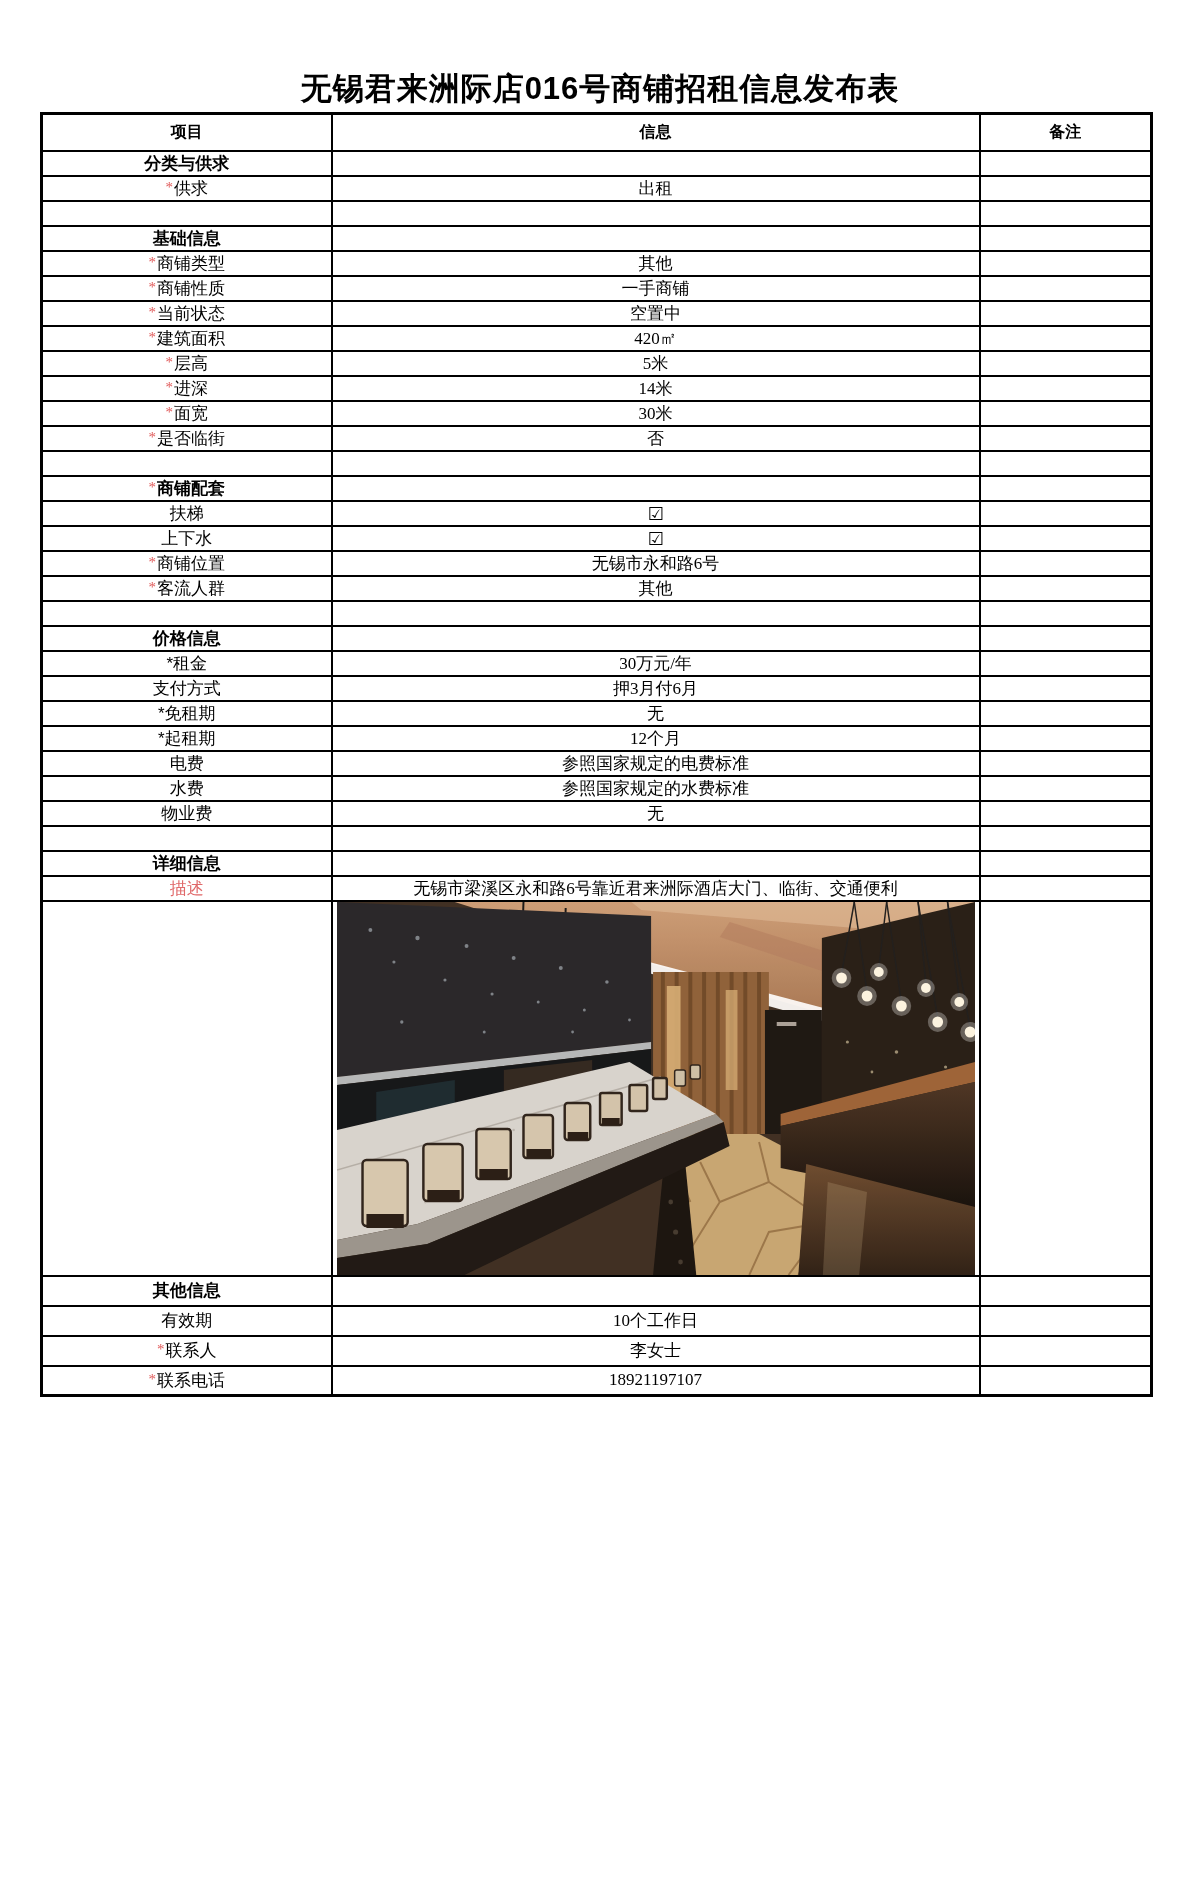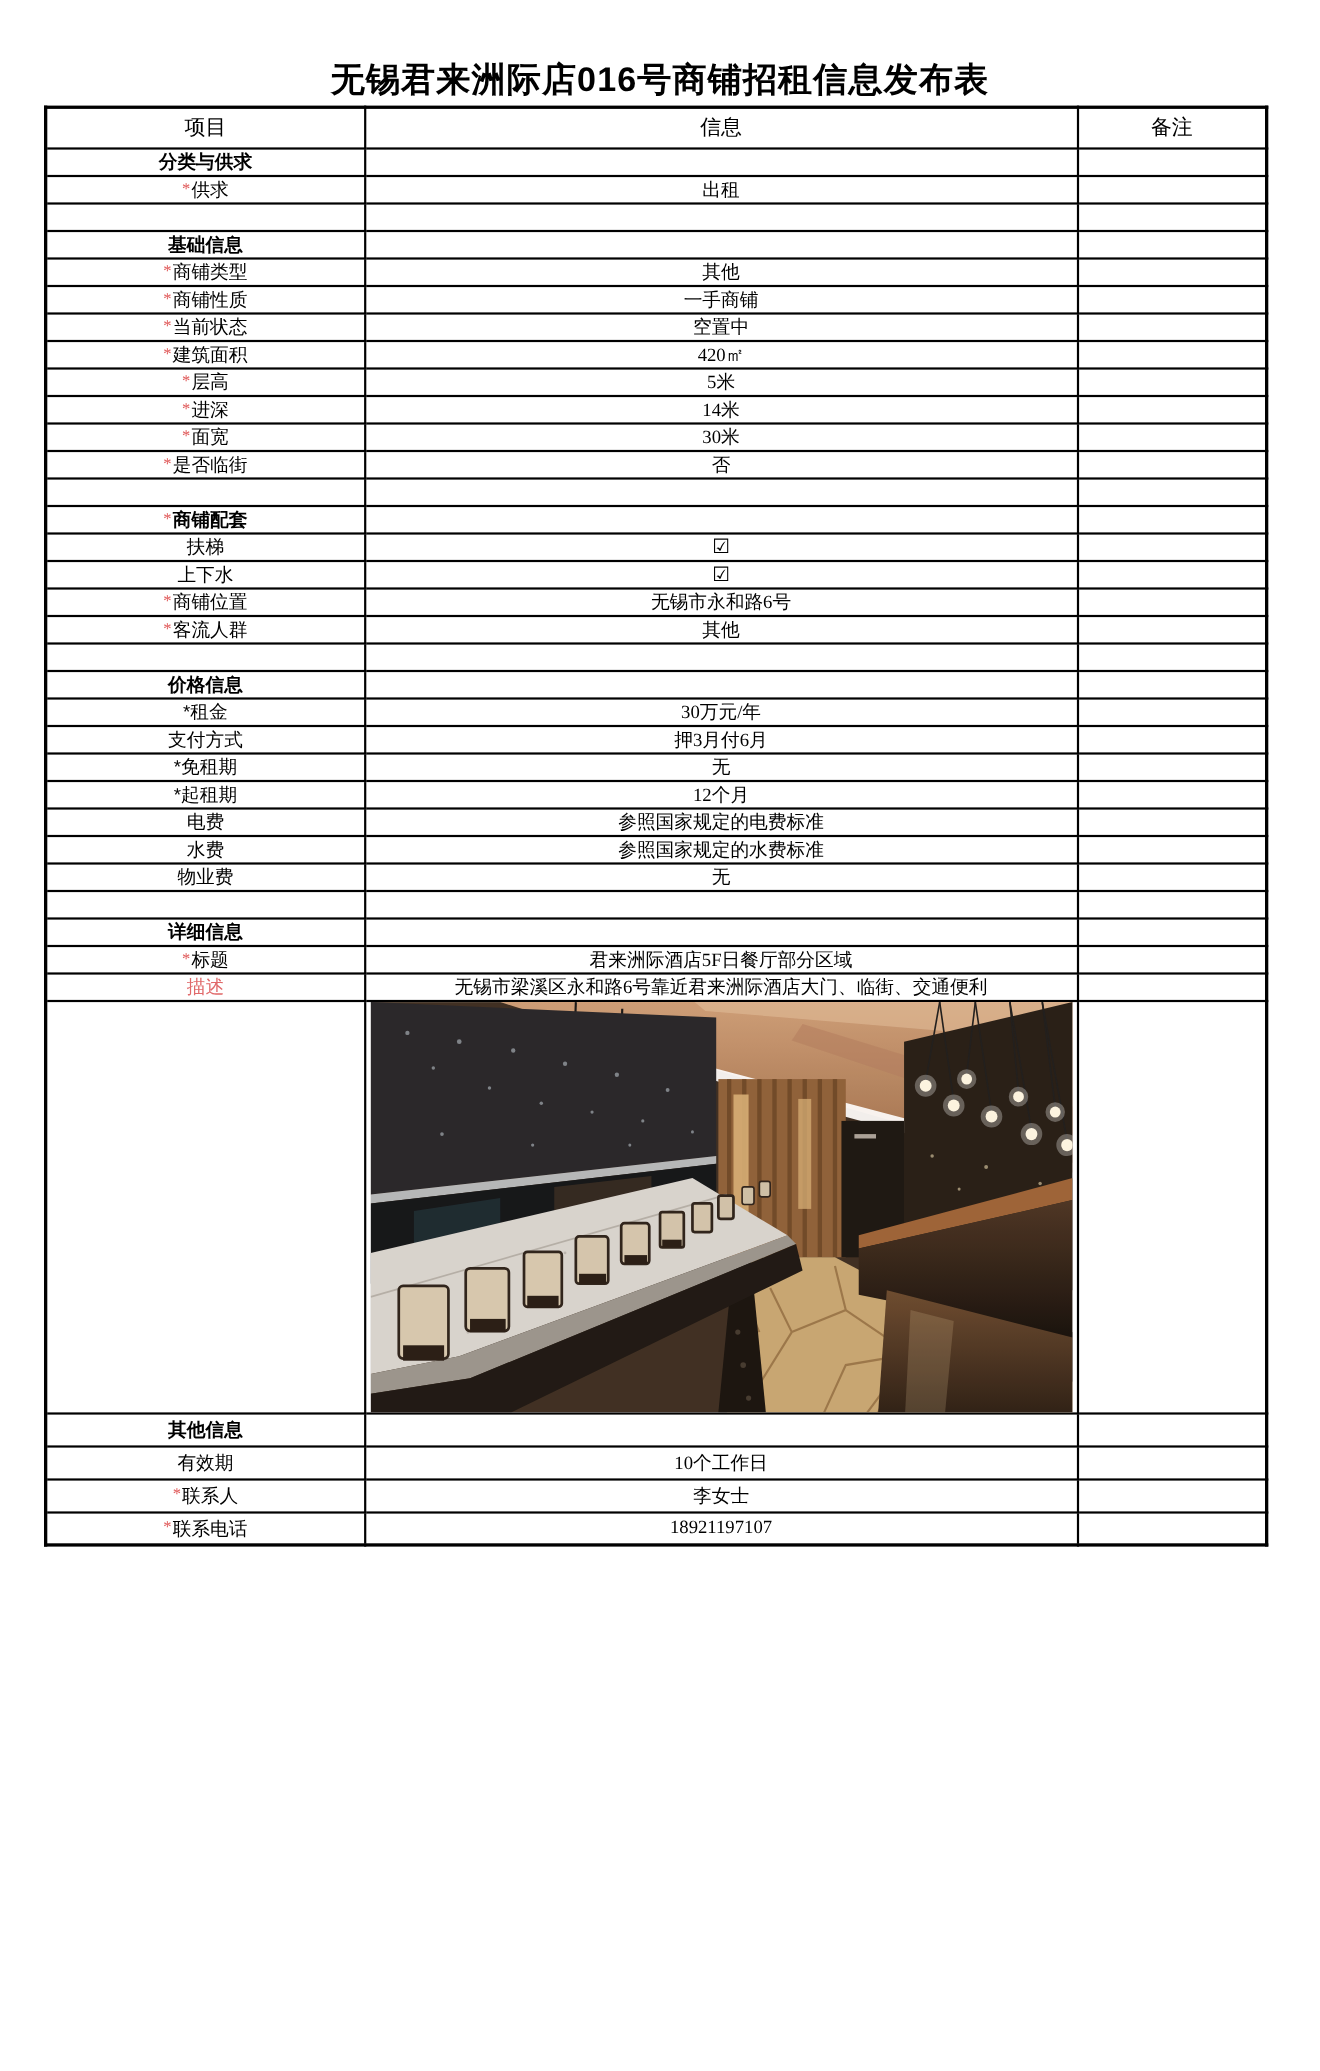--- a/index.html
+++ b/index.html
@@ -1,35 +1,35 @@
 <!DOCTYPE html>
 <html><head>
 <meta charset="utf-8">
 <style>
   html,body { margin:0; padding:0; }
   body {
     width:1200px; height:1883px; background:#ffffff; position:relative;
     font-family:"Liberation Sans", sans-serif; color:#000;
   }
   .page-title {
-    margin:0; padding-top:52px; height:44px;
+    margin:0; padding-top:68px; height:44px;
     text-align:center; font-size:31px; font-weight:bold; letter-spacing:1px;
     font-family:"Liberation Sans", sans-serif;
   }
   .table-wrap { margin-left:40px; width:1110px; }
   table.listing {
     width:1110px; border-collapse:collapse; table-layout:fixed;
     border:3px solid #000;
   }
   table.listing th, table.listing td {
     border:2px solid #000; padding:0 4px; text-align:center; vertical-align:middle;
     overflow:hidden; white-space:nowrap;
   }
   thead tr { height:37px; }
-  thead th { font-size:19px; font-weight:normal; font-family:"Liberation Sans", sans-serif; }
+  thead th { font-size:16px; font-weight:bold; font-family:"Liberation Sans", sans-serif; }
   tbody tr { height:25px; }
   tbody tr:nth-last-child(-n+4) { height:30px;margin-top:28px; }
   td.label { font-size:17px; font-family:"Liberation Sans", sans-serif; }
   td.label.section .label-text { font-weight:bold; }
   td.label.label-large { font-size:22px; }
   td.label.red-label .label-text { color:#e0696a; }
   .star {
     color:#e05a5a; font-size:15px; margin-right:1px;
     position:relative; top:-2px; font-family:"Liberation Serif", serif;
   }
@@ -198,25 +198,20 @@
           <td class="remark"></td>
         </tr>
         <tr>
           <td class="label"></td>
           <td class="value"></td>
           <td class="remark"></td>
         </tr>
         <tr>
           <td class="label section"><span class="label-text">详细信息</span></td>
           <td class="value"></td>
-          <td class="remark"></td>
-        </tr>
-        <tr>
-          <td class="label"><span class="star">*</span><span class="label-text">标题</span></td>
-          <td class="value">君来洲际酒店5F日餐厅部分区域</td>
           <td class="remark"></td>
         </tr>
         <tr>
           <td class="label red-label"><span class="label-text">描述</span></td>
           <td class="value">无锡市梁溪区永和路6号靠近君来洲际酒店大门、临街、交通便利</td>
           <td class="remark"></td>
         </tr>
         <tr class="photo-row">
           <td class="label"></td>
           <td class="photo-cell">

